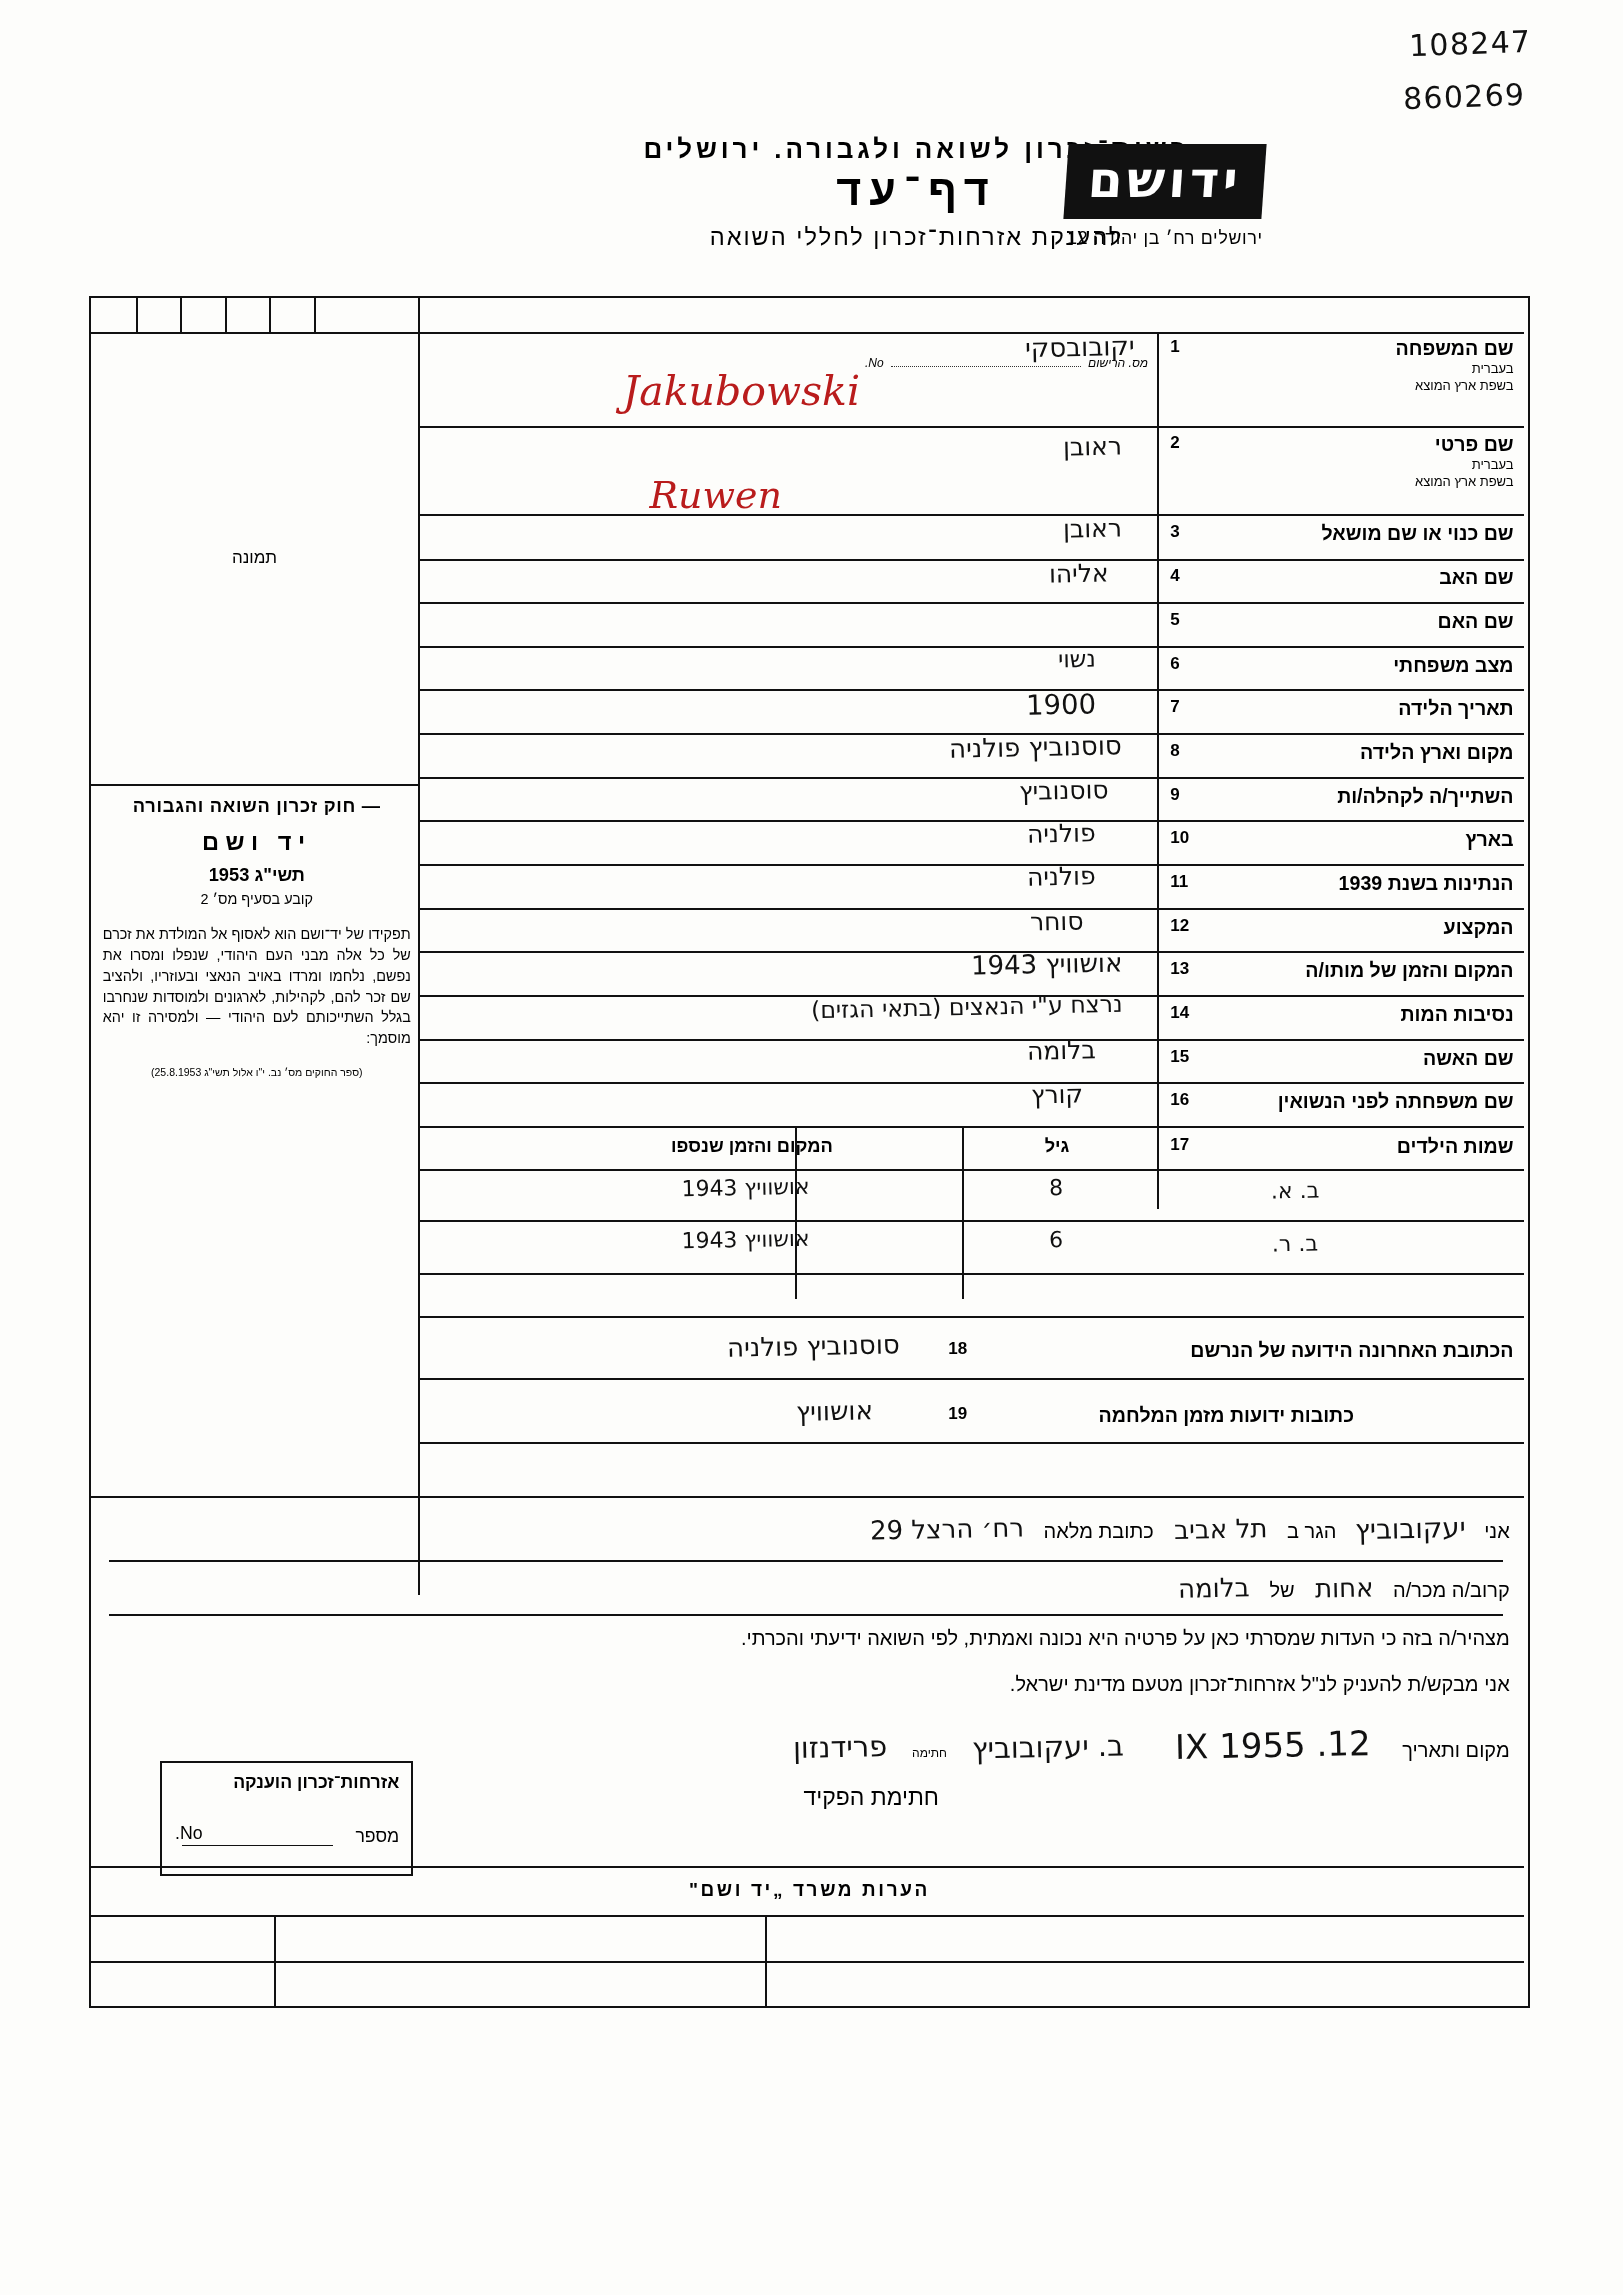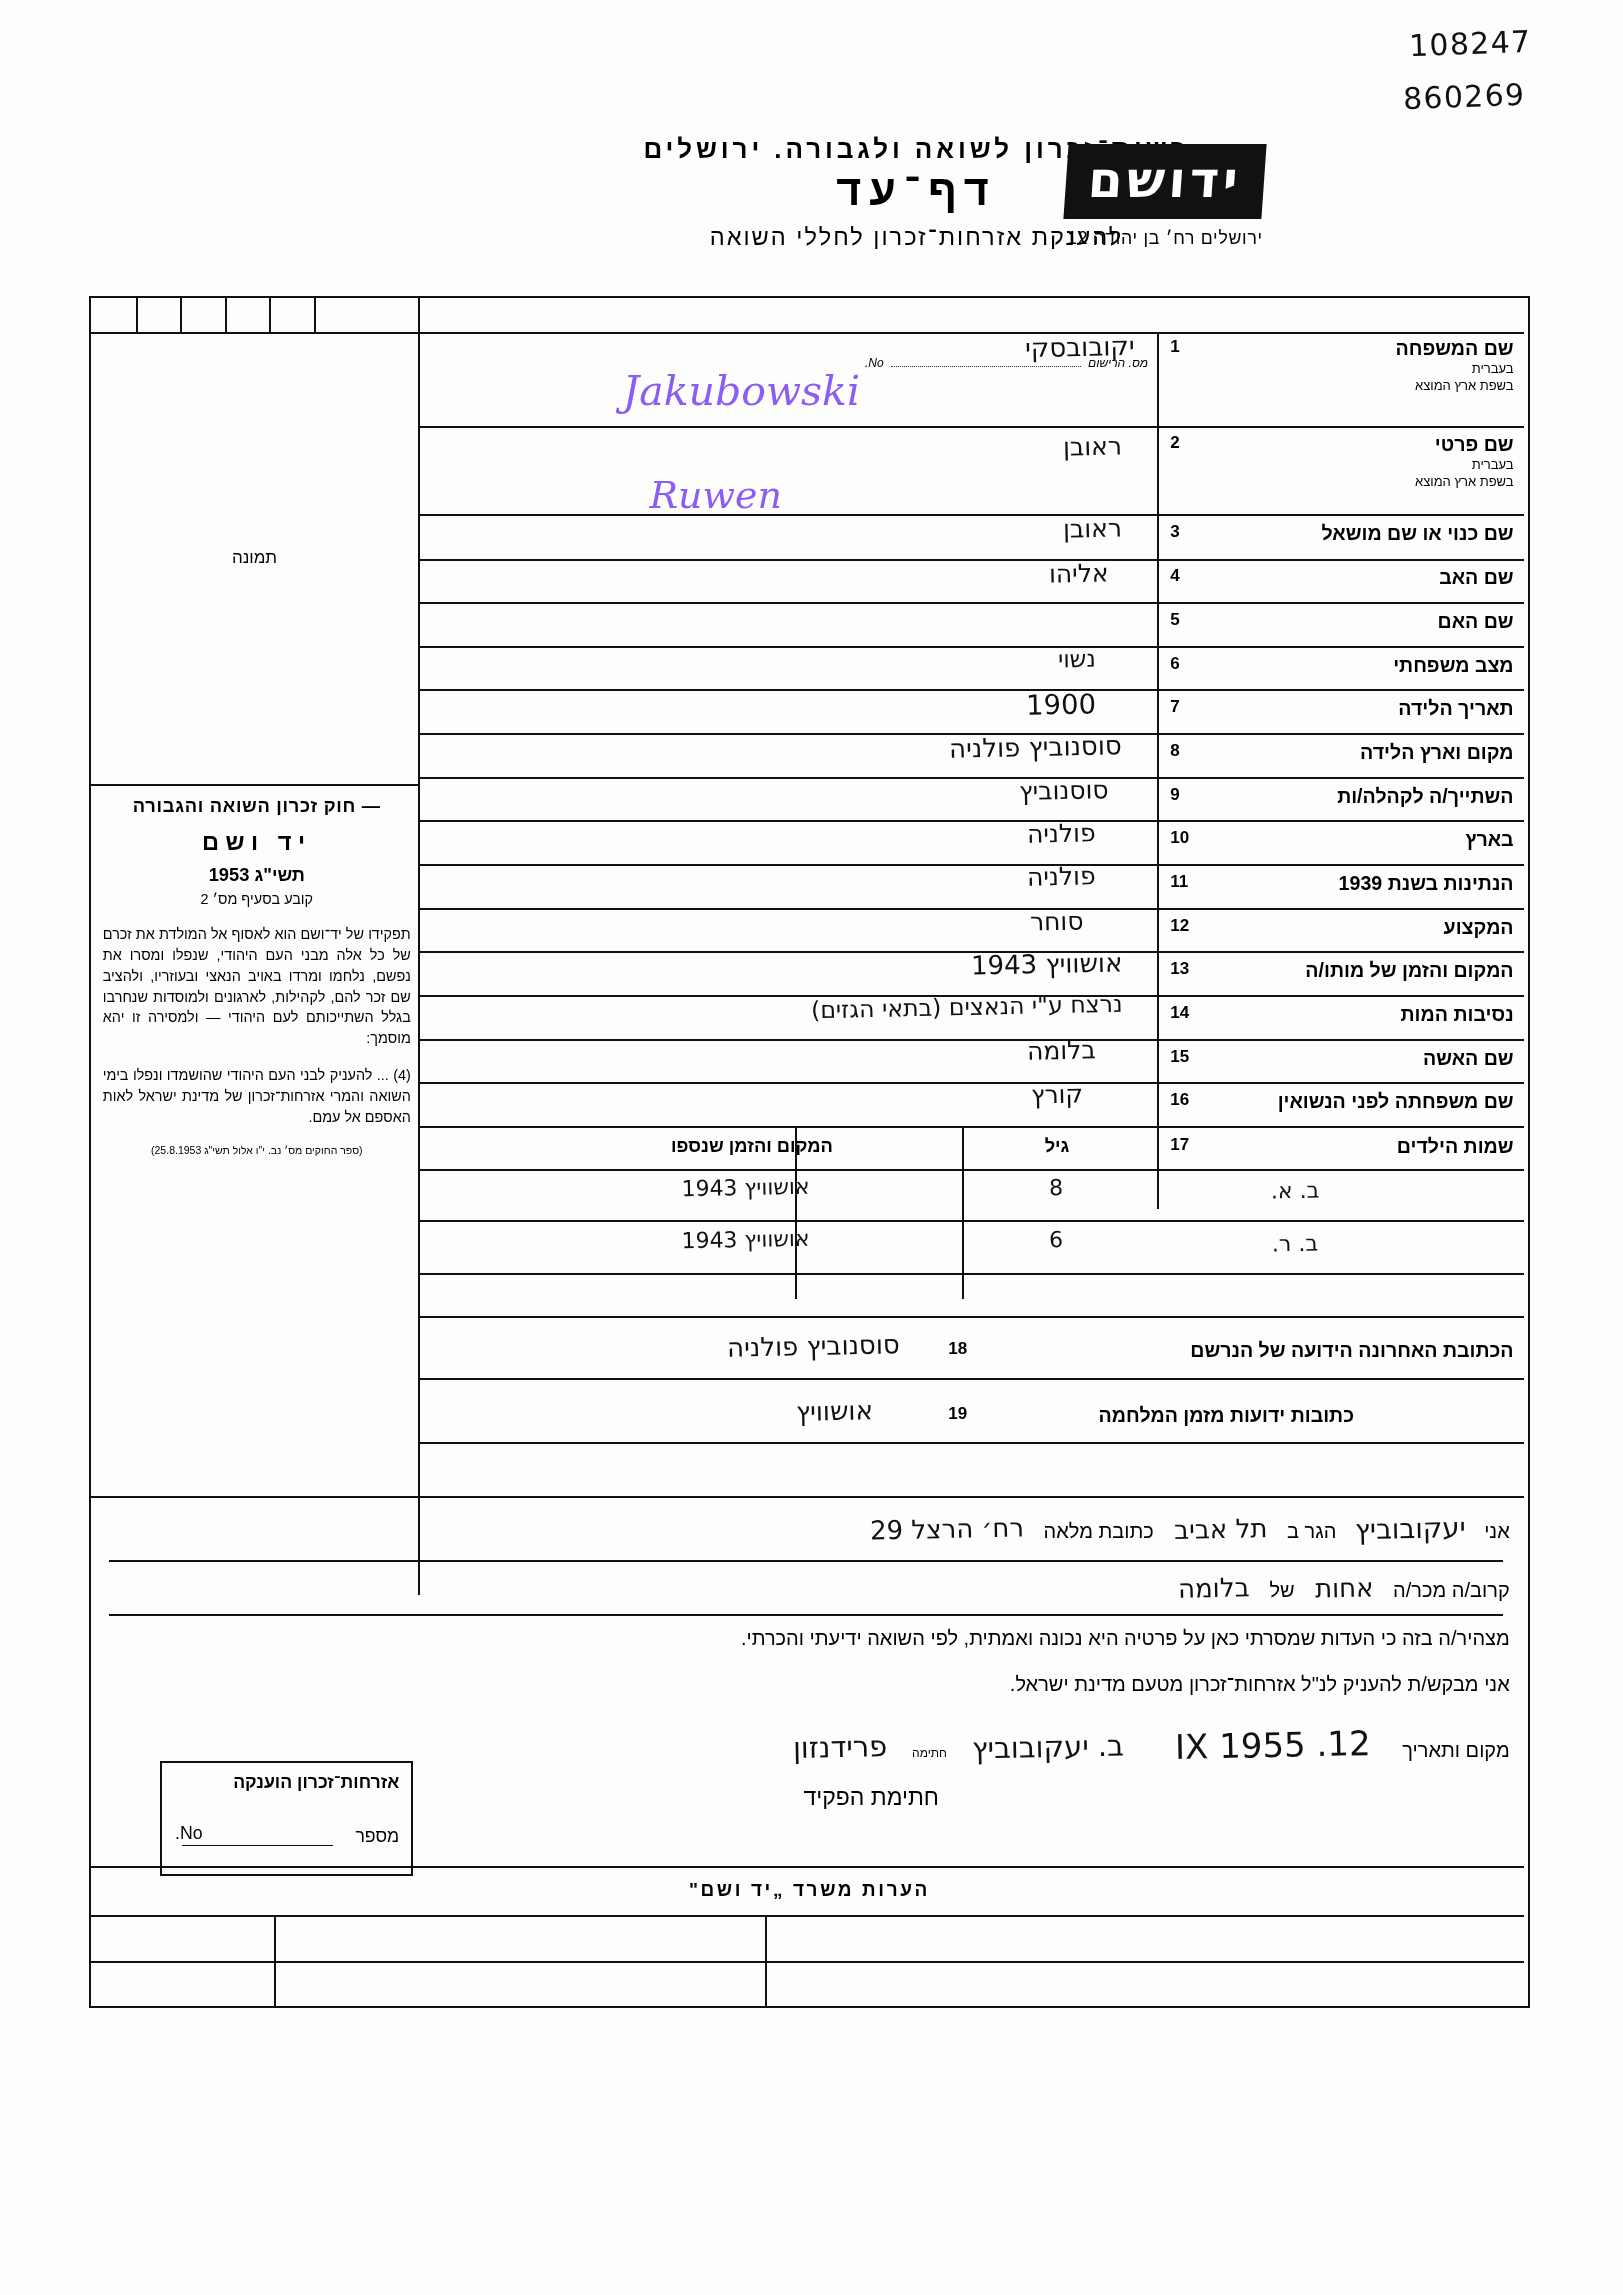--- a/index.html
+++ b/index.html
@@ -18,21 +18,21 @@
   .rtl{direction:rtl;unicode-bidi:embed;}
   .hand{
     font-family:"DejaVu Sans", sans-serif;
     color:#111;
     transform:rotate(-1.2deg);
     white-space:nowrap;
   }
   .hand-lat{
     font-family:"DejaVu Serif", serif;
     font-style:italic;
-    color:#8b5cf6;
+    color:#b91c1c;
     white-space:nowrap;
   }
   .abs{position:absolute;}
   
   #arch-1{top:26px;right:92px;font-size:30px;letter-spacing:1.3px;transform:rotate(-2deg);}
   #arch-2{top:79px;right:98px;font-size:30px;letter-spacing:1.3px;transform:rotate(-2deg);}
 
   
   .header{position:absolute;top:134px;left:0;width:1623px;height:151px;}
   .hdr-text{position:absolute;right:314px;top:0;text-align:center;width:785px;}
@@ -149,21 +149,20 @@
       <div class="photo-label">תמונה</div>
     </div>
     <div class="hline" style="left:0;top:486px;width:327px;height:2px;"></div>
 
     <div class="lawblock">
       <div class="law-t1">— חוק זכרון השואה והגבורה</div>
       <div class="law-t2">יד ושם</div>
       <div class="law-t3">תשי"ג 1953</div>
       <div class="law-t4">קובע בסעיף מס׳ 2</div>
       <div class="law-body">תפקידו של יד־ושם הוא לאסוף אל המולדת את זכרם של כל אלה מבני העם היהודי, שנפלו ומסרו את נפשם, נלחמו ומרדו באויב הנאצי ובעוזריו, ולהציב שם זכר להם, לקהילות, לארגונים ולמוסדות שנחרבו בגלל השתייכותם לעם היהודי — ולמסירה זו יהא מוסמך:</div>
-      <div class="law-body2">(4) ... להעניק לבני העם היהודי שהושמדו ונפלו בימי השואה והמרי אזרחות־זכרון של מדינת ישראל לאות האספם אל עמם.</div>
       <div class="law-foot">(ספר החוקים מס׳ נב. י"ו אלול תשי"ג 25.8.1953)</div>
     </div>
 
     <div class="regno">
       <span>מס. הרישום</span>
       <span style="display:inline-block;width:190px;border-bottom:1.3px dotted #333;margin:0 3.9px;"></span>
       <span style="font-family:'Liberation Sans',sans-serif;">No.</span>
     </div>
 
     <div class="lbl" style="top:39px;">

